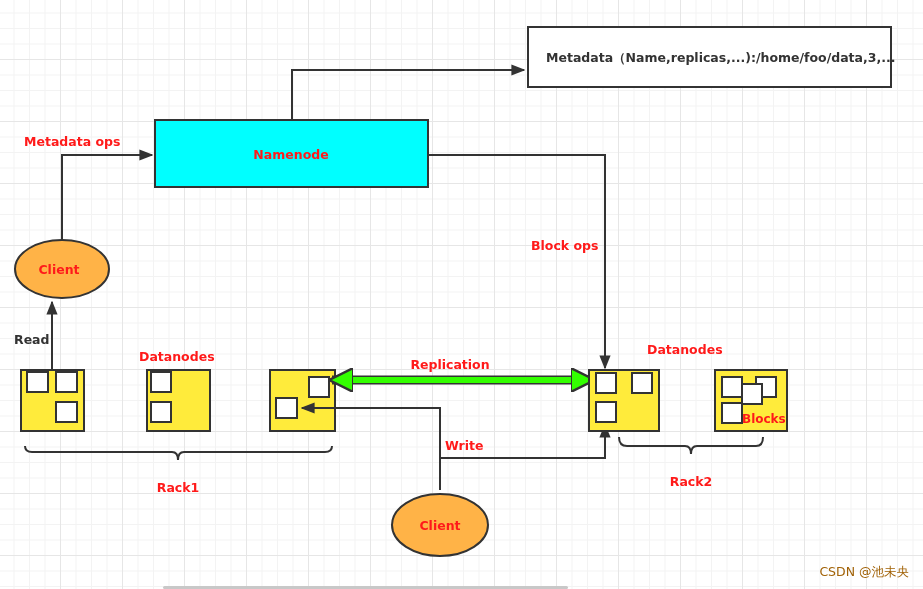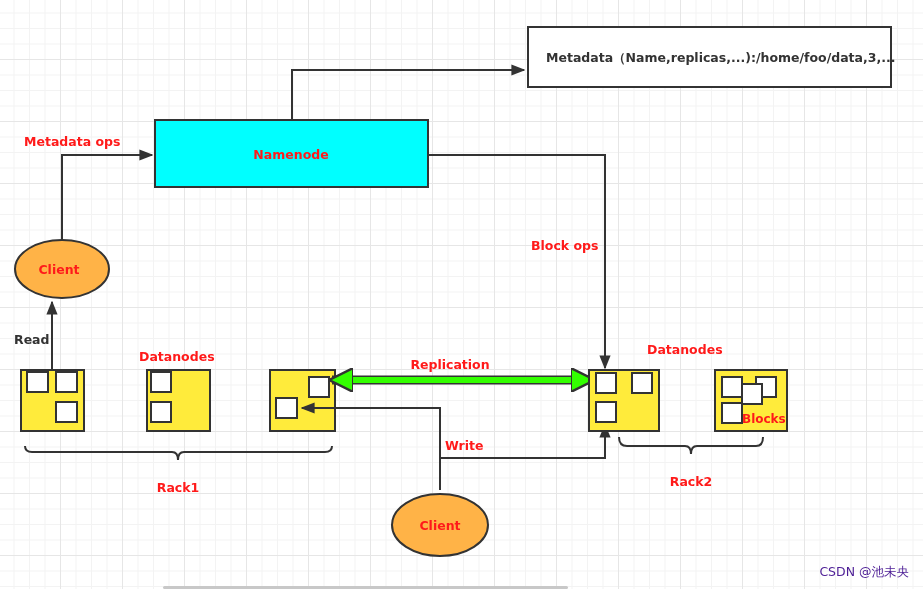--- a/index.html
+++ b/index.html
@@ -16,21 +16,21 @@
     font-family: "Liberation Sans", sans-serif;
   }
   svg#diagram { position: absolute; left: 0; top: 0; }
   .lbl { font-family: "DejaVu Sans", sans-serif; font-weight: bold; font-size: 12.5px; fill: #ff1a1a; }
   .lbl-dark { font-family: "DejaVu Sans", sans-serif; font-weight: bold; font-size: 12.5px; fill: #333333; }
   .edge { stroke: #333333; stroke-width: 2; fill: none; }
   .box { stroke: #333333; stroke-width: 2; }
   .block { fill: #ffffff; stroke: #333333; stroke-width: 2; }
   .watermark {
     position: absolute; right: 14px; bottom: 8px;
-    font-family: "DejaVu Sans", sans-serif; font-size: 12.5px; color: #4c1d95;
+    font-family: "DejaVu Sans", sans-serif; font-size: 12.5px; color: #a16207;
   }
   .scrollbar {
     position: absolute; left: 163px; bottom: 0; width: 405px; height: 3px;
     background: #c8c8c8; border-radius: 2px;
   }
 </style>
 </head>
 <body>
 
 <svg id="diagram" width="923" height="589" viewBox="0 0 923 589">

